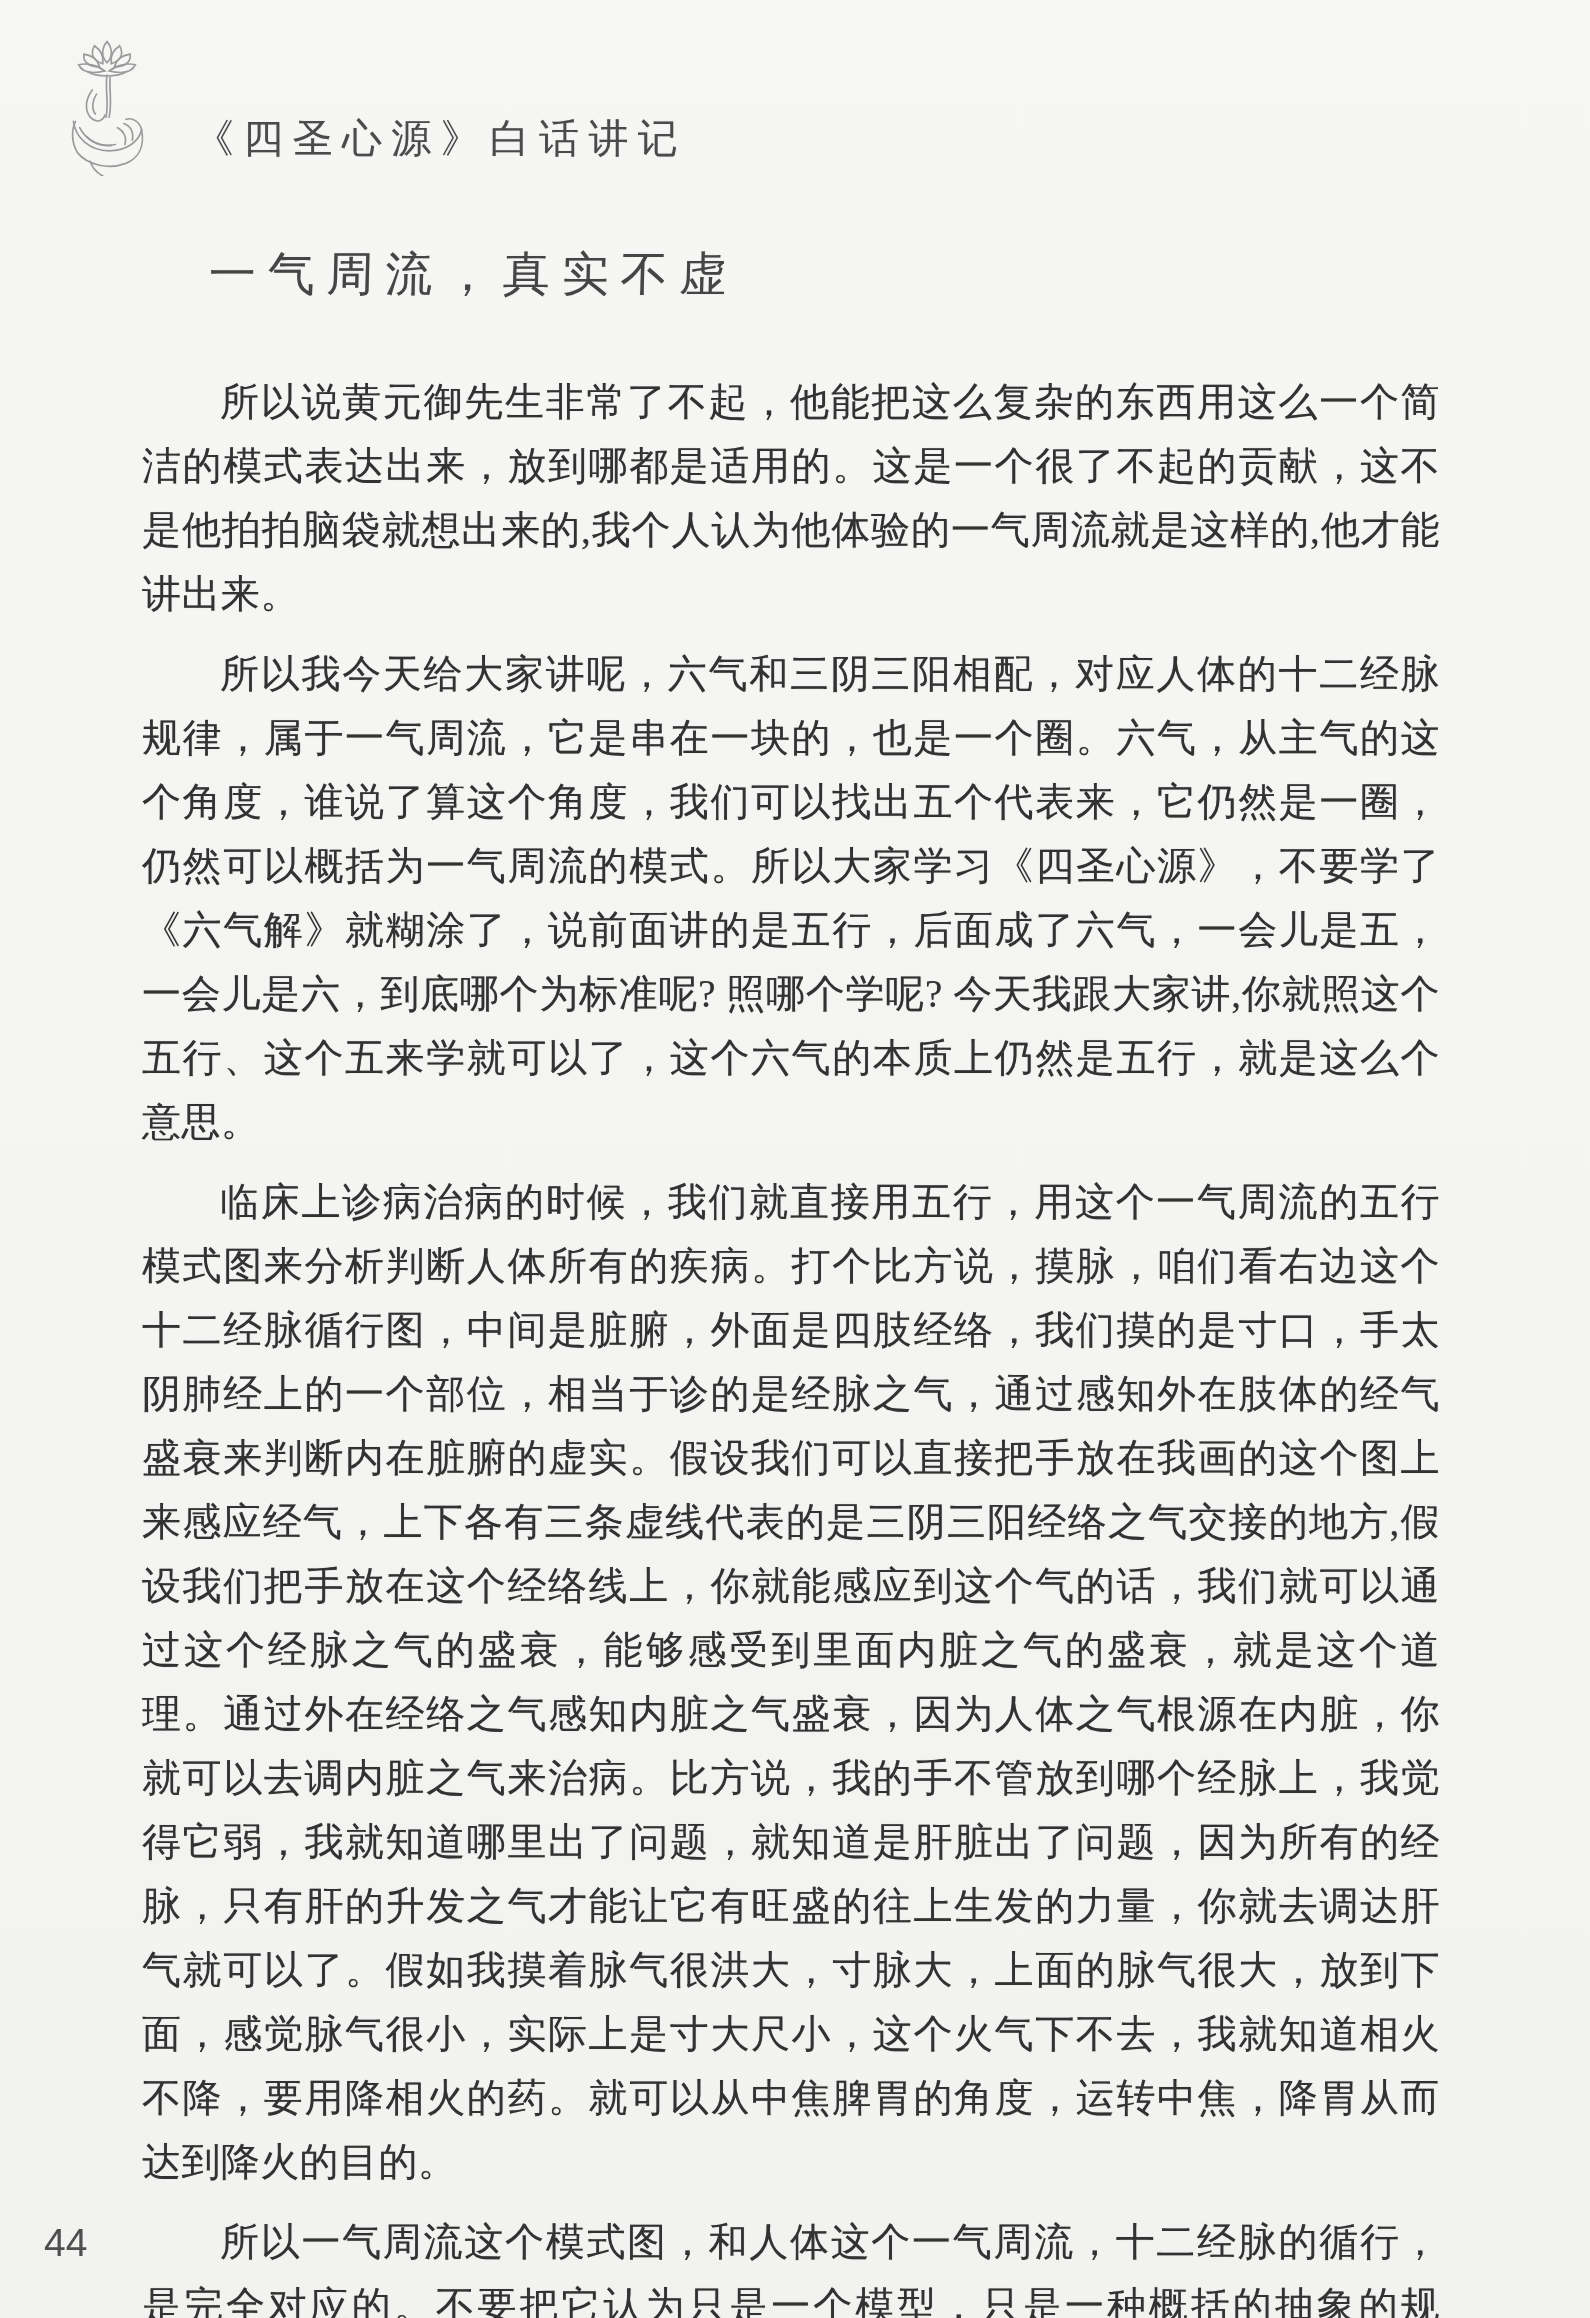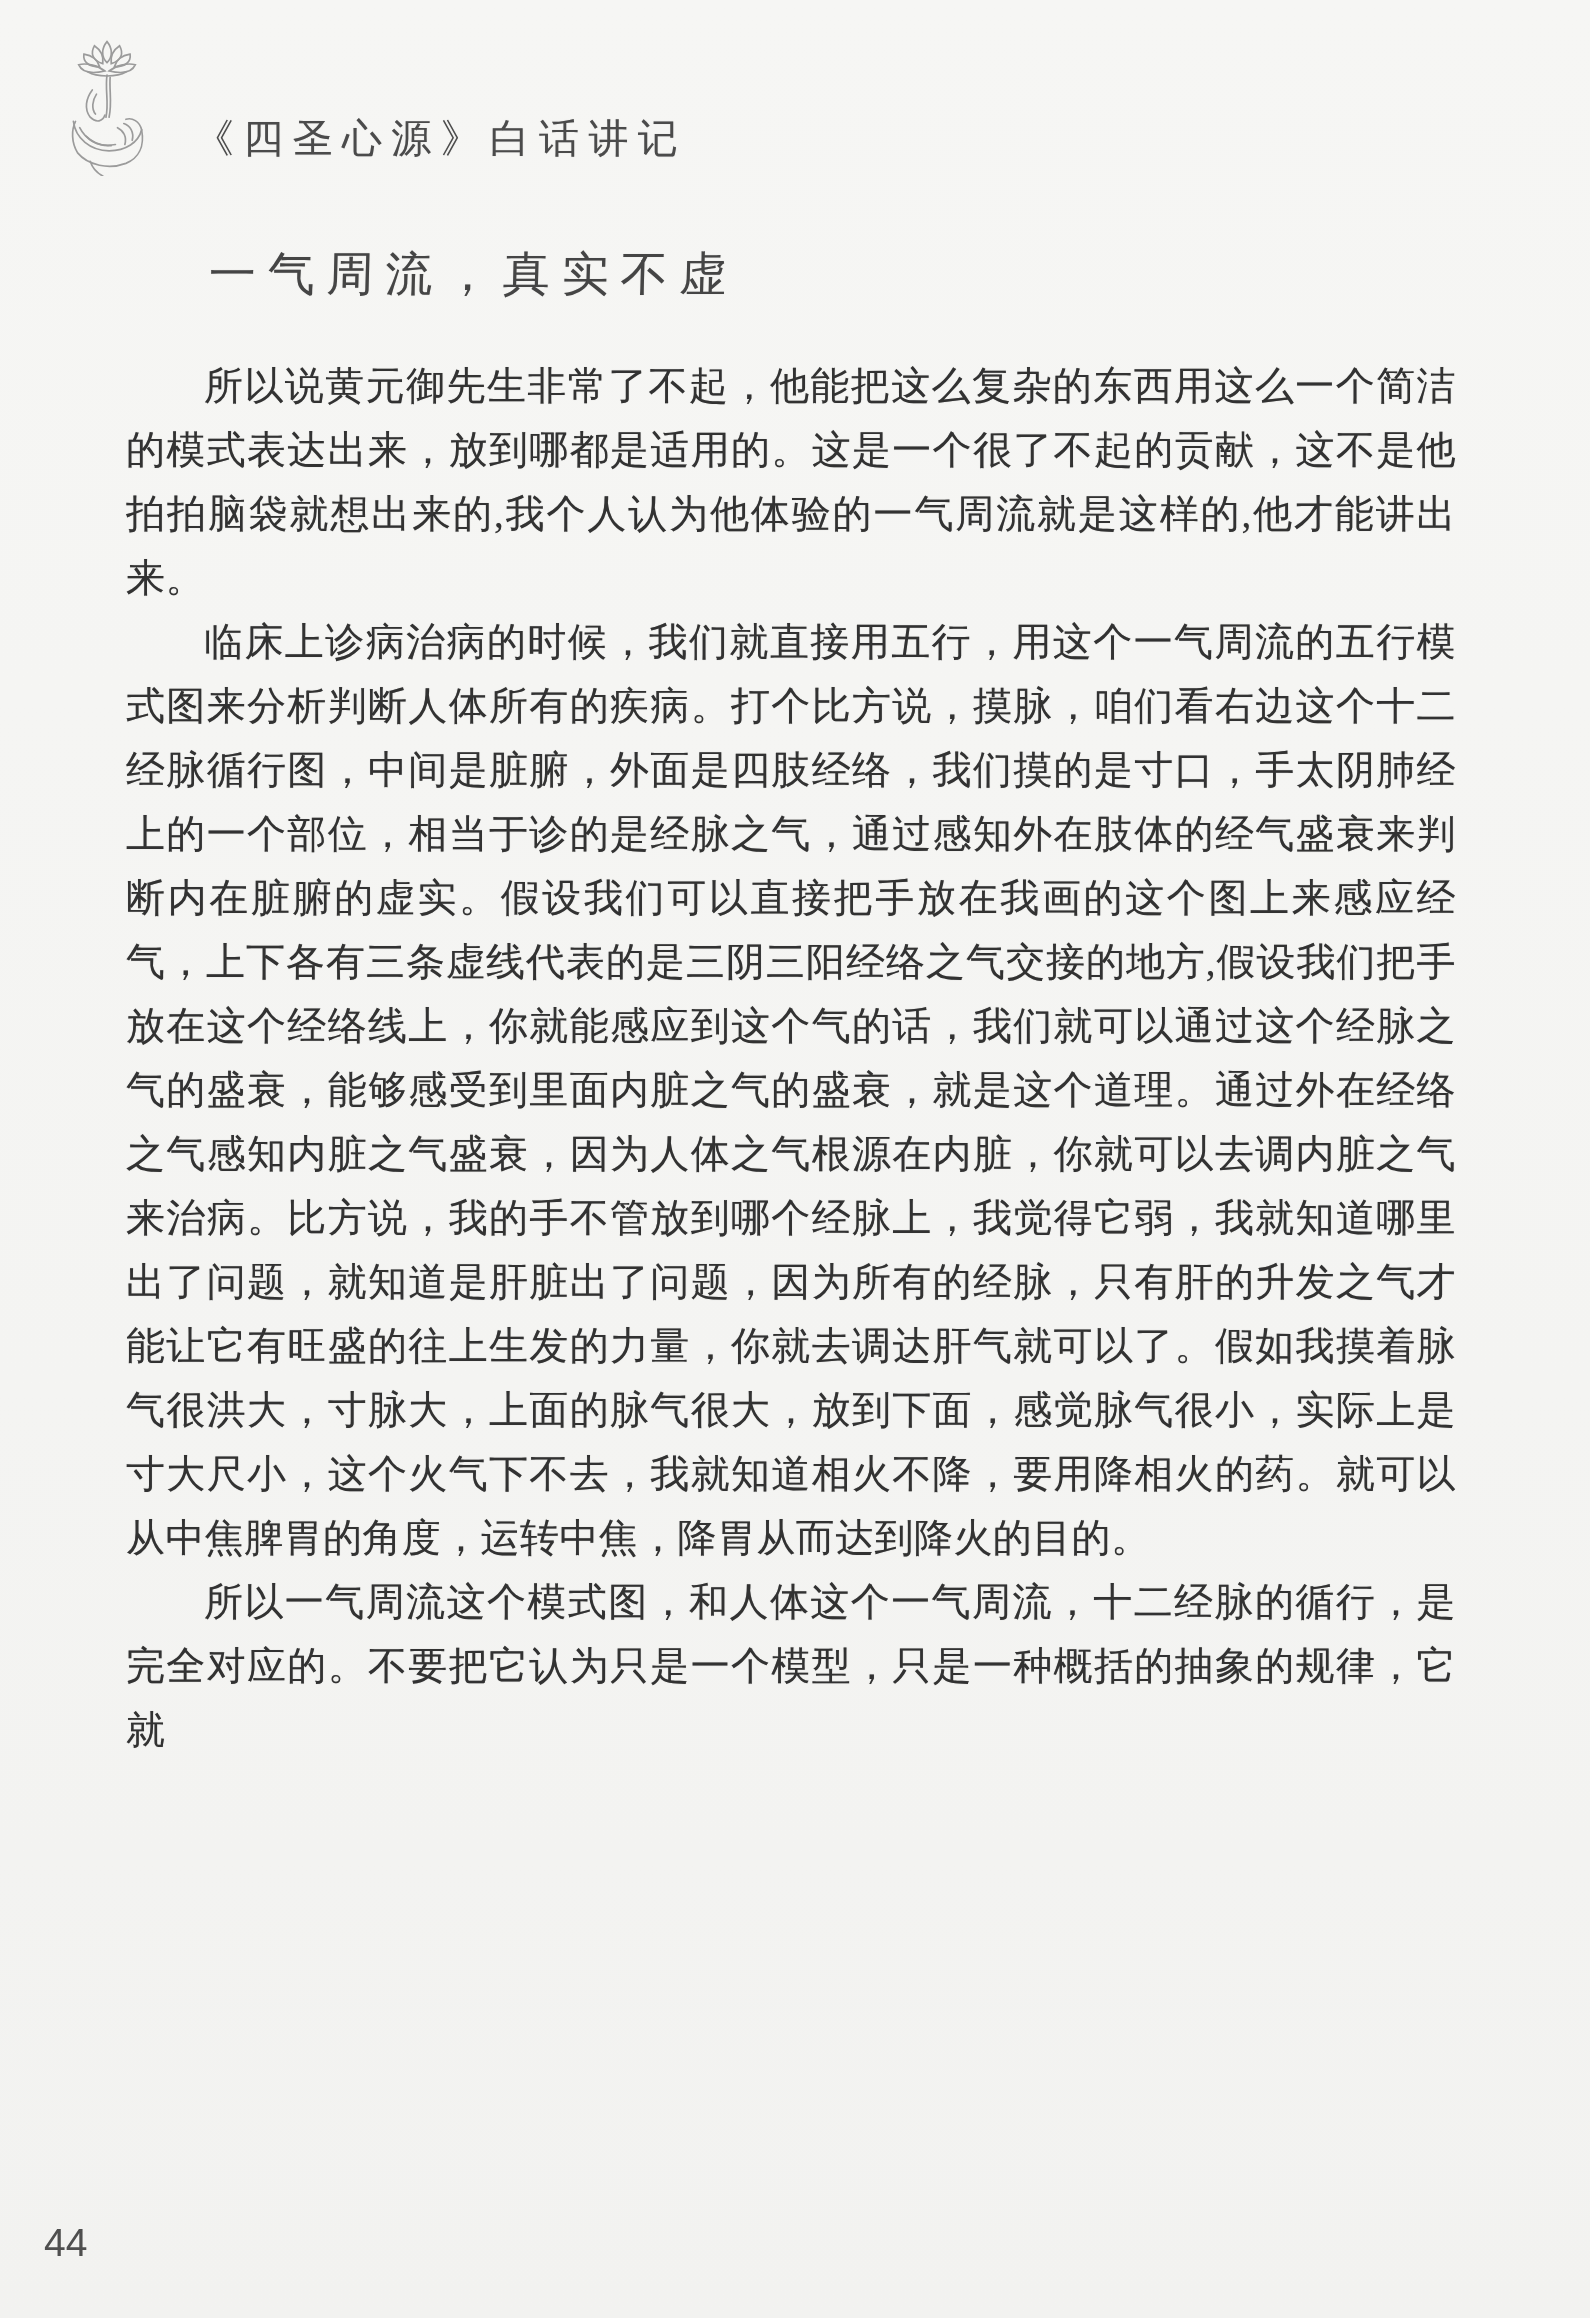--- a/index.html
+++ b/index.html
@@ -32,21 +32,21 @@
     transform:skewX(-1.5deg);
     text-shadow:0 0 0.8px rgba(60,60,60,.3);
   }
   .body-text{
     position:absolute;left:126px;top:354px;width:1330px;
     font-size:39px;line-height:64px;
     text-align:justify;
     letter-spacing:0.4px;
     text-shadow:0 0 0.7px rgba(40,40,40,.45);
   }
-  .body-text p{margin:0;text-indent:2em;font-family:Liberation Serif, serif;}
+  .body-text p{margin:16px;text-indent:2em;font-family:Liberation Serif, serif;}
   .page-number{
     position:absolute;left:44px;top:2221px;
     font-size:39px;color:#4f4f4f;
     font-family:"Liberation Sans","DejaVu Sans",sans-serif;
   }
 </style>
 </head>
 <body>
 
 <div class="page">
@@ -79,20 +79,21 @@
       <path d="M44 126 C46 132 50 137 56 140"></path>
     </svg>
   </div>
 
   <div class="book-title">《四圣心源》白话讲记</div>
 
   <div class="section-title">一气周流，真实不虚</div>
 
   <div class="body-text">
     <p>所以说黄元御先生非常了不起，他能把这么复杂的东西用这么一个简洁的模式表达出来，放到哪都是适用的。这是一个很了不起的贡献，这不是他拍拍脑袋就想出来的,我个人认为他体验的一气周流就是这样的,他才能讲出来。</p>
+    <p>所以我今天给大家讲呢，六气和三阴三阳相配，对应人体的十二经脉规律，属于一气周流，它是串在一块的，也是一个圈。六气，从主气的这个角度，谁说了算这个角度，我们可以找出五个代表来，它仍然是一圈，仍然可以概括为一气周流的模式。所以大家学习《四圣心源》，不要学了《六气解》就糊涂了，说前面讲的是五行，后面成了六气，一会儿是五，一会儿是六，到底哪个为标准呢? 照哪个学呢? 今天我跟大家讲,你就照这个五行、这个五来学就可以了，这个六气的本质上仍然是五行，就是这么个意思。</p>
     <p>临床上诊病治病的时候，我们就直接用五行，用这个一气周流的五行模式图来分析判断人体所有的疾病。打个比方说，摸脉，咱们看右边这个十二经脉循行图，中间是脏腑，外面是四肢经络，我们摸的是寸口，手太阴肺经上的一个部位，相当于诊的是经脉之气，通过感知外在肢体的经气盛衰来判断内在脏腑的虚实。假设我们可以直接把手放在我画的这个图上来感应经气，上下各有三条虚线代表的是三阴三阳经络之气交接的地方,假设我们把手放在这个经络线上，你就能感应到这个气的话，我们就可以通过这个经脉之气的盛衰，能够感受到里面内脏之气的盛衰，就是这个道理。通过外在经络之气感知内脏之气盛衰，因为人体之气根源在内脏，你就可以去调内脏之气来治病。比方说，我的手不管放到哪个经脉上，我觉得它弱，我就知道哪里出了问题，就知道是肝脏出了问题，因为所有的经脉，只有肝的升发之气才能让它有旺盛的往上生发的力量，你就去调达肝气就可以了。假如我摸着脉气很洪大，寸脉大，上面的脉气很大，放到下面，感觉脉气很小，实际上是寸大尺小，这个火气下不去，我就知道相火不降，要用降相火的药。就可以从中焦脾胃的角度，运转中焦，降胃从而达到降火的目的。</p>
     <p>所以一气周流这个模式图，和人体这个一气周流，十二经脉的循行，是完全对应的。不要把它认为只是一个模型，只是一种概括的抽象的规律，它就</p>
   </div>
 
   <div class="page-number">44</div>
 
 </div>
 
 
 </body></html>

